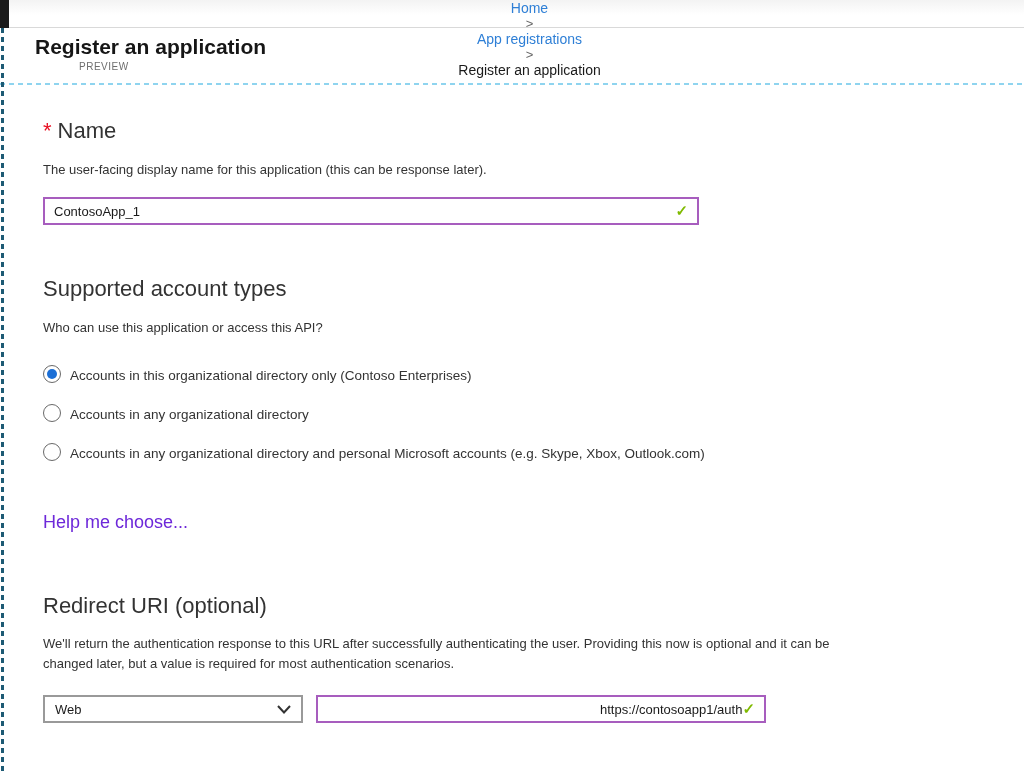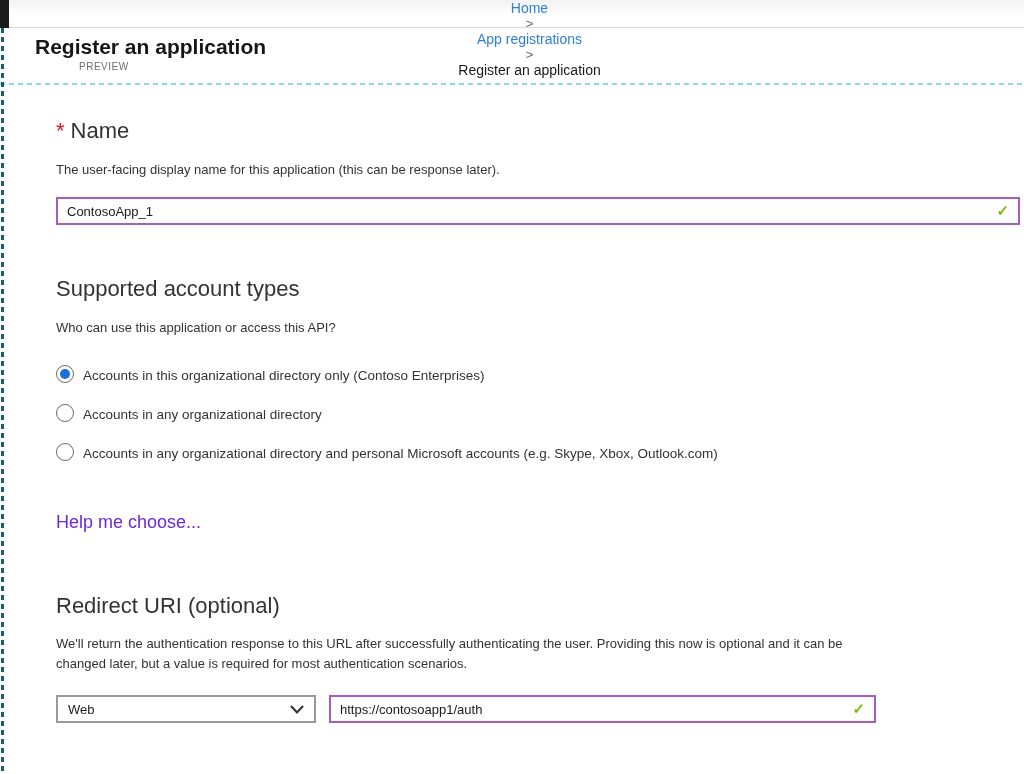--- a/index.html
+++ b/index.html
@@ -37,36 +37,36 @@
   .crumb-current { color: #1a1a1a; }
   
   .blade-header { padding: 7px 0 0 35px; height: 55px; }
   .page-title { font-size: 21px; font-weight: 700; color: #161616; line-height: 24px; }
   .preview-badge { font-size: 10px; color: #6e6e6e; letter-spacing: 0.5px; margin-top: 2px; padding-left: 44px; }
   .dashed-divider {
     height: 2px;
     background: repeating-linear-gradient(to right, #8fd4ef 0 5px, transparent 5px 9px);
   }
   
-  .content { padding: 0 56px; }
+  .content { padding: 0 43px; }
   .section-heading {
     font-size: 22px; font-weight: 400; color: #333333; line-height: 26px;
   }
   .name-heading { margin-top: 33px; }
   .required-marker { color: #e81123; margin-right: 6px; }
   .section-desc { font-size: 13px; color: #333333; margin-top: 17px; line-height: 17px; }
   
   .validated-input {
     border: 2px solid #a75dbe;
     background: #ffffff;
     height: 28px;
     display: flex; align-items: center;
     padding: 0 9px;
   }
-  .name-input { width: 964px; margin-top: 19px; }
+  .name-input { width: 656px; margin-top: 19px; }
   .input-value { flex: 1; font-size: 13px; color: #1a1a1a; }
   .valid-check-icon { color: #7fba00; font-size: 15px; font-weight: 700; }
   
   .account-heading { margin-top: 51px; }
   .question-text { margin-top: 17px; }
   .radio-group { margin-top: 29px; }
   .radio-row { display: flex; align-items: flex-end; margin-bottom: 21px; cursor: pointer; }
   .radio-outer {
     width: 18px; height: 18px; border-radius: 50%;
     border: 1px solid #696969; background: #ffffff;
@@ -83,21 +83,21 @@
   .uri-row { display: flex; margin-top: 21px; }
   .platform-select {
     width: 260px; height: 28px;
     border: 2px solid #999999; background: #ffffff;
     display: flex; align-items: center;
     padding: 0 10px;
     margin-right: 13px;
     cursor: pointer;
   }
   .select-value { flex: 1; font-size: 13px; color: #1a1a1a; }
-  .uri-input { width: 547px; }
+  .uri-input { width: 450px; text-align: right; }
 </style>
 </head>
 <body>
 
 <div class="nav-edge"></div>
 <div class="left-dashed-border"></div>
 
 <div class="breadcrumb-bar">
   <span class="crumb-link">Home</span>
   <span class="crumb-sep">&gt;</span>

